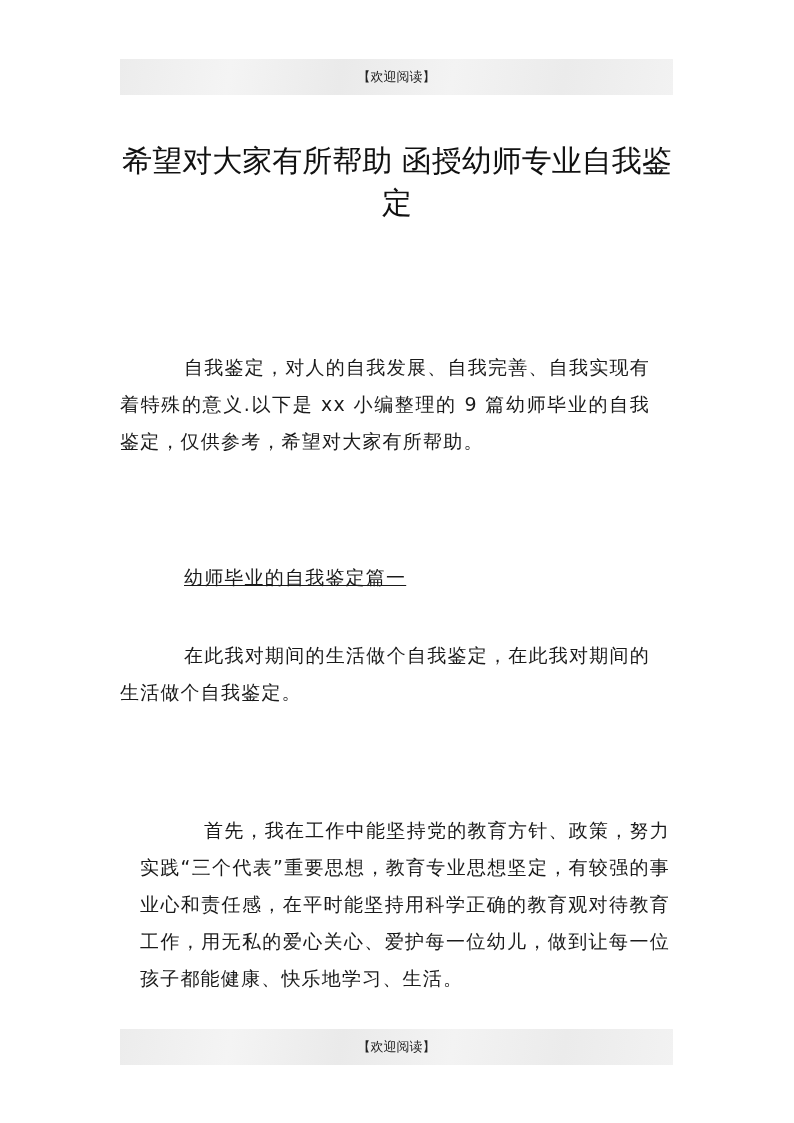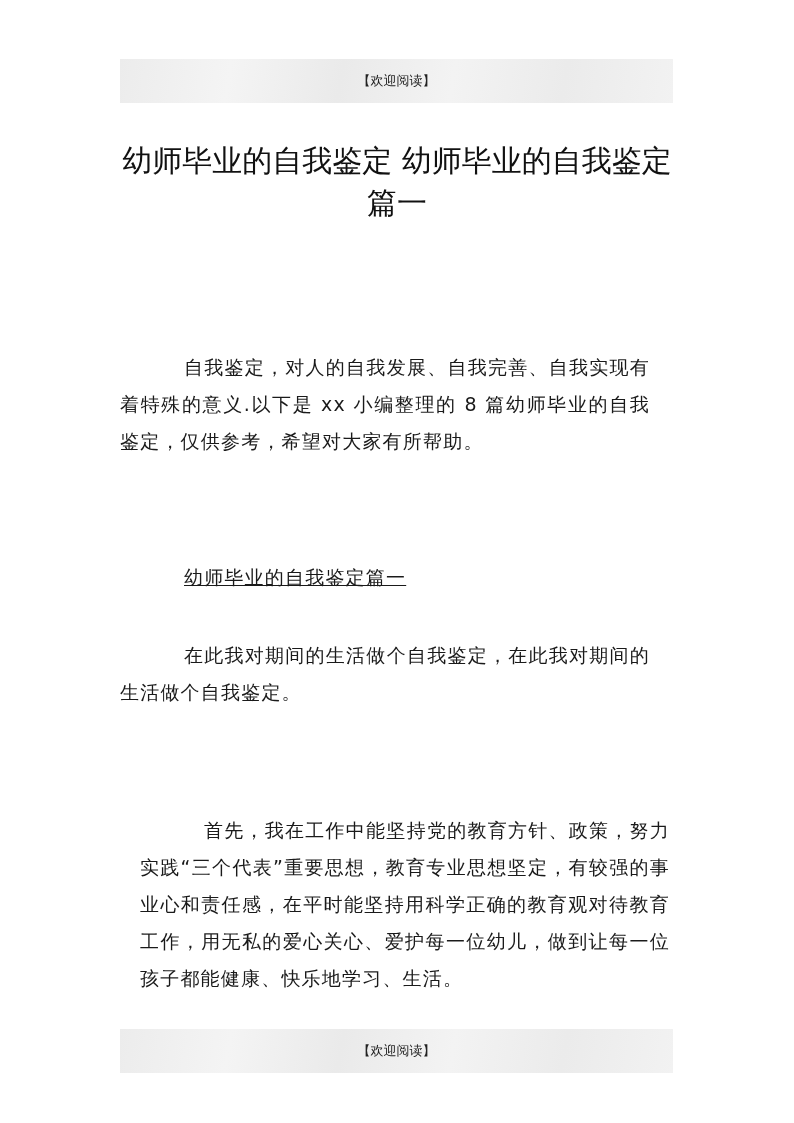--- a/index.html
+++ b/index.html
@@ -1,18 +1,18 @@
 <!DOCTYPE html>
 <html><head>
 <meta charset="utf-8">
 <style>
   html, body { margin:0; padding:0; background:#ffffff; }
   body { width:794px; height:1123px; position:relative; overflow:hidden;
          font-family:"DejaVu Serif","Liberation Serif",serif; color:#111; }
-  .banner { position:absolute; left:120px; width:553px; height:44px;
+  .banner { position:absolute; left:120px; width:553px; height:36px;
             background:linear-gradient(100deg,#ececec 0%,#f4f4f4 20%,#eaeaea 40%,#f3f3f3 60%,#ebebeb 80%,#f2f2f2 100%);
             display:flex; align-items:center; justify-content:center;
             font-size:13px; color:#222; }
   .banner.top { top:59px; }
   .banner.bottom { top:1029px; }
   .title { position:absolute; left:115px; width:564px; top:140px;
            text-align:center; font-size:30px; line-height:42px; color:#111;
            font-family:"DejaVu Serif","Liberation Serif",serif; }
   .para { position:absolute; left:120px; width:530px; font-size:19px; line-height:37px;
           color:#1a1a1a; font-family:"DejaVu Sans","Liberation Sans",sans-serif;
@@ -22,22 +22,22 @@
   .p3 { top:637px; }
   .p4 { top:812px;margin-left:20px; }
 </style>
 </head>
 <body>
 
 <div class="banner top">
   <span>【欢迎阅读】</span>
 </div>
 
-<h1 class="title" style="margin:0;font-weight:normal;">幼师毕业的自我鉴定 幼师毕业的自我鉴定篇一</h1>
+<h1 class="title" style="margin:0;font-weight:normal;">希望对大家有所帮助 函授幼师专业自我鉴定</h1>
 
-<p class="para p1">自我鉴定，对人的自我发展、自我完善、自我实现有着特殊的意义.以下是 xx 小编整理的 8 篇幼师毕业的自我鉴定，仅供参考，希望对大家有所帮助。</p>
+<p class="para p1">自我鉴定，对人的自我发展、自我完善、自我实现有着特殊的意义.以下是 xx 小编整理的 9 篇幼师毕业的自我鉴定，仅供参考，希望对大家有所帮助。</p>
 <p class="para p2">幼师毕业的自我鉴定篇一</p>
 <p class="para p3">在此我对期间的生活做个自我鉴定，在此我对期间的生活做个自我鉴定。</p>
 <p class="para p4">首先，我在工作中能坚持党的教育方针、政策，努力实践“三个代表”重要思想，教育专业思想坚定，有较强的事业心和责任感，在平时能坚持用科学正确的教育观对待教育工作，用无私的爱心关心、爱护每一位幼儿，做到让每一位孩子都能健康、快乐地学习、生活。</p>
 
 <div class="banner bottom">
   <span>【欢迎阅读】</span>
 </div>
 
 </body></html>

